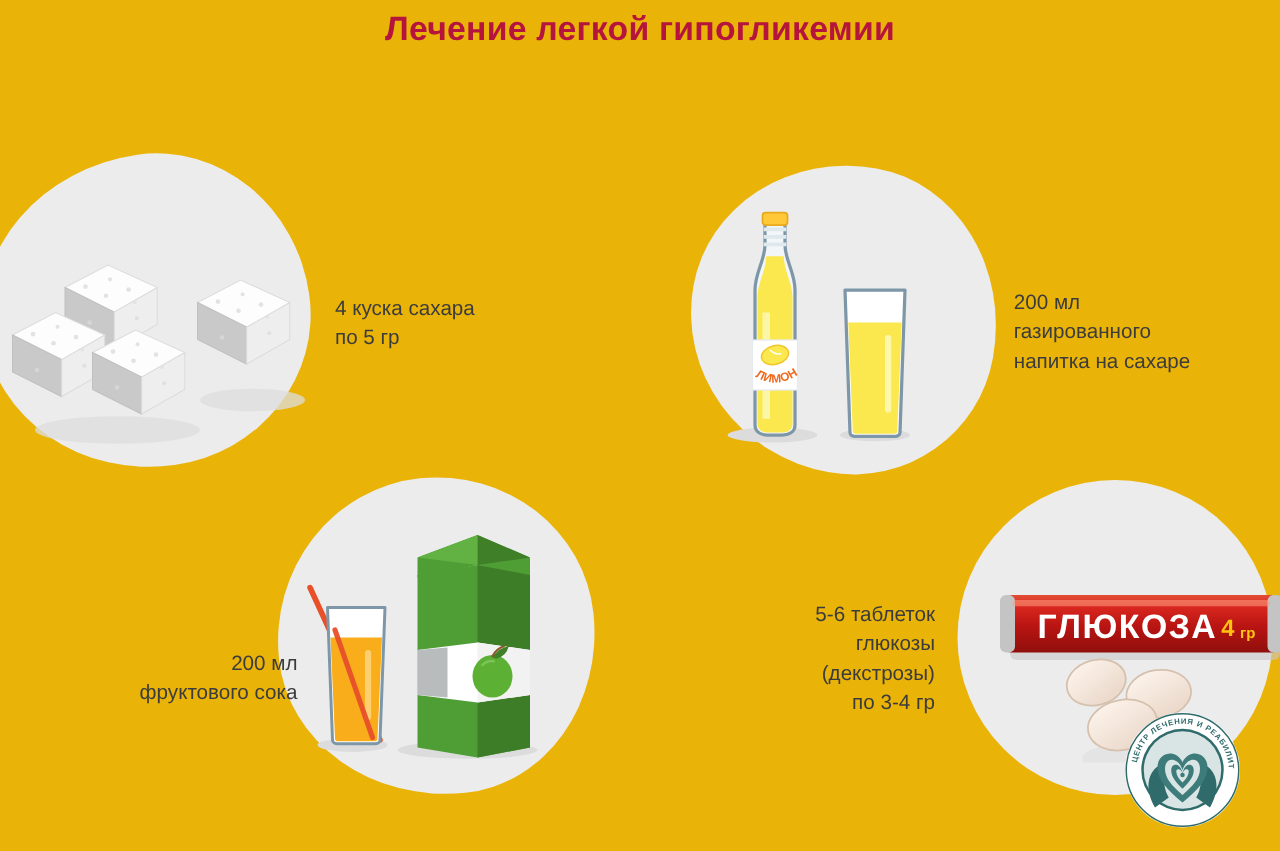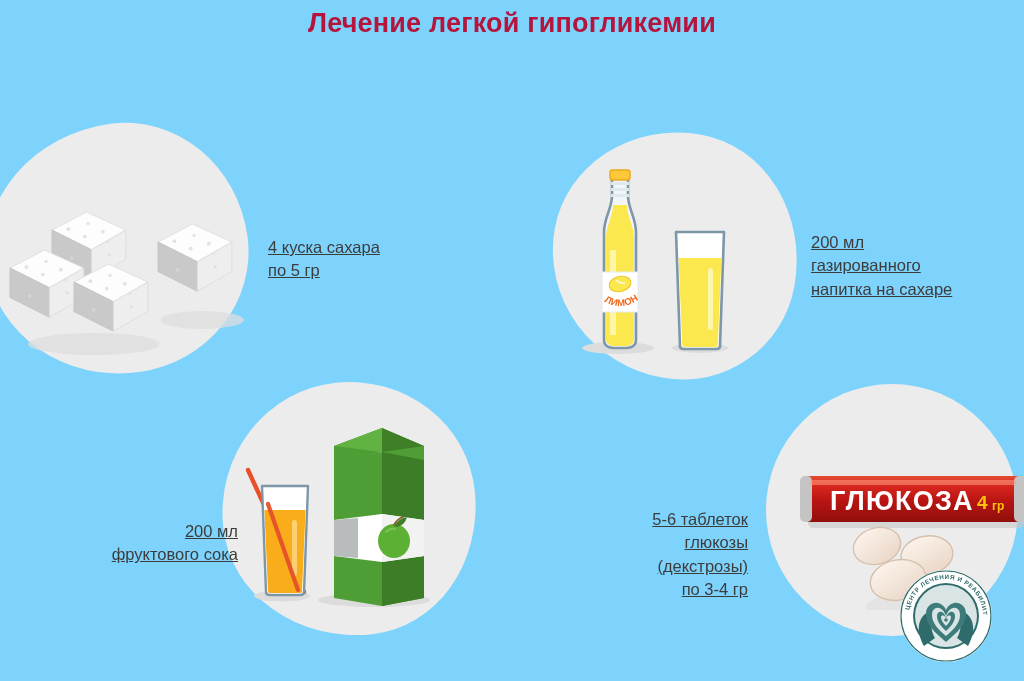--- a/index.html
+++ b/index.html
@@ -7,21 +7,21 @@
     padding: 0;
     background: #ffffff;
   }
   body {
     font-family: "Liberation Sans", "DejaVu Sans", sans-serif;
   }
   #page {
     position: relative;
     width: 1024px;
     height: 681px;
-    background: #7dd3fc;
+    background: #eab308;
     overflow: hidden;
   }
 
   
   .page-title {
     position: absolute;
     left: 0;
     top: 8px;
     width: 1024px;
     text-align: center;
@@ -69,26 +69,25 @@
     border-radius: 50%;
   }
 
   
   .caption {
     position: absolute;
     font-size: 16.5px;
     line-height: 1.42;
     color: #3c3c3c;
     white-space: pre-line;
-    text-decoration: underline;
   }
   .caption-sugar   { left: 268px; top: 236px; text-align: left; }
   .caption-soda    { left: 811px; top: 231px; text-align: left; }
   .caption-juice   { left: 16px;  top: 520px; width: 222px; text-align: right; }
-  .caption-glucose { left: 436px; top: 481px; width: 312px; text-align: right; margin-top: 27px; }
+  .caption-glucose { left: 436px; top: 481px; width: 312px; text-align: right; }
 
   
   .art { position: absolute; }
 
   
   .art-sugar { left: 6px; top: 192px; width: 250px; height: 170px; }
 
   
   .art-soda { left: 566px; top: 160px; width: 200px; height: 200px; }
 

